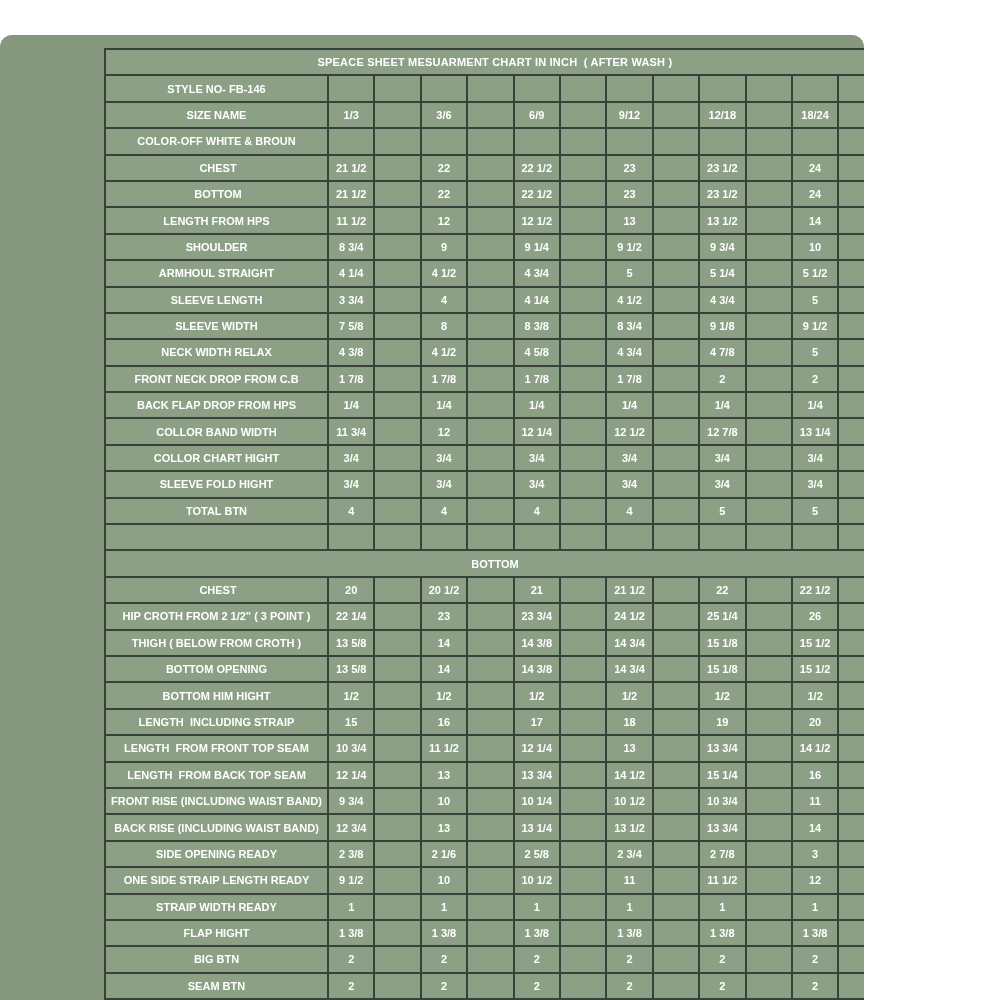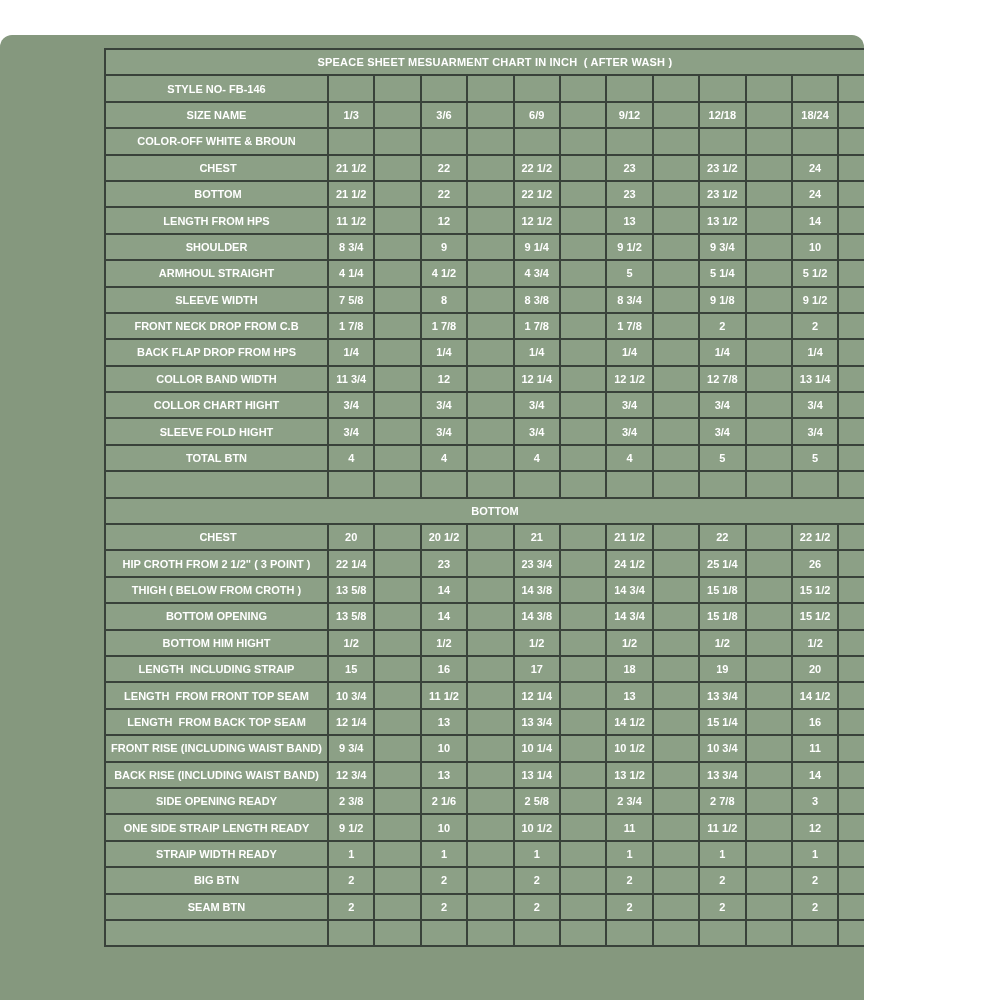--- a/index.html
+++ b/index.html
@@ -187,35 +187,65 @@
           <td class="val">4 3/4</td>
           <td class="spacer"></td>
           <td class="val">5</td>
           <td class="spacer"></td>
           <td class="val">5 1/4</td>
           <td class="spacer"></td>
           <td class="val">5 1/2</td>
           <td class="spacer"></td>
         </tr>
         <tr>
+          <td class="label">SLEEVE LENGTH</td>
+          <td class="val">3 3/4</td>
+          <td class="spacer"></td>
+          <td class="val">4</td>
+          <td class="spacer"></td>
+          <td class="val">4 1/4</td>
+          <td class="spacer"></td>
+          <td class="val">4 1/2</td>
+          <td class="spacer"></td>
+          <td class="val">4 3/4</td>
+          <td class="spacer"></td>
+          <td class="val">5</td>
+          <td class="spacer"></td>
+        </tr>
+        <tr>
           <td class="label">SLEEVE WIDTH</td>
           <td class="val">7 5/8</td>
           <td class="spacer"></td>
           <td class="val">8</td>
           <td class="spacer"></td>
           <td class="val">8 3/8</td>
           <td class="spacer"></td>
           <td class="val">8 3/4</td>
           <td class="spacer"></td>
           <td class="val">9 1/8</td>
           <td class="spacer"></td>
           <td class="val">9 1/2</td>
           <td class="spacer"></td>
         </tr>
         <tr>
+          <td class="label">NECK WIDTH RELAX</td>
+          <td class="val">4 3/8</td>
+          <td class="spacer"></td>
+          <td class="val">4 1/2</td>
+          <td class="spacer"></td>
+          <td class="val">4 5/8</td>
+          <td class="spacer"></td>
+          <td class="val">4 3/4</td>
+          <td class="spacer"></td>
+          <td class="val">4 7/8</td>
+          <td class="spacer"></td>
+          <td class="val">5</td>
+          <td class="spacer"></td>
+        </tr>
+        <tr>
           <td class="label">FRONT NECK DROP FROM C.B</td>
           <td class="val">1 7/8</td>
           <td class="spacer"></td>
           <td class="val">1 7/8</td>
           <td class="spacer"></td>
           <td class="val">1 7/8</td>
           <td class="spacer"></td>
           <td class="val">1 7/8</td>
           <td class="spacer"></td>
           <td class="val">2</td>
@@ -502,20 +532,35 @@
           <td class="spacer"></td>
           <td class="val">1</td>
           <td class="spacer"></td>
           <td class="val">1</td>
           <td class="spacer"></td>
           <td class="val">1</td>
           <td class="spacer"></td>
           <td class="val">1</td>
           <td class="spacer"></td>
           <td class="val">1</td>
+          <td class="spacer"></td>
+        </tr>
+        <tr class="sec-b">
+          <td class="label">FLAP HIGHT</td>
+          <td class="val">1 3/8</td>
+          <td class="spacer"></td>
+          <td class="val">1 3/8</td>
+          <td class="spacer"></td>
+          <td class="val">1 3/8</td>
+          <td class="spacer"></td>
+          <td class="val">1 3/8</td>
+          <td class="spacer"></td>
+          <td class="val">1 3/8</td>
+          <td class="spacer"></td>
+          <td class="val">1 3/8</td>
           <td class="spacer"></td>
         </tr>
         <tr class="sec-b">
           <td class="label">BIG BTN</td>
           <td class="val">2</td>
           <td class="spacer"></td>
           <td class="val">2</td>
           <td class="spacer"></td>
           <td class="val">2</td>
           <td class="spacer"></td>

